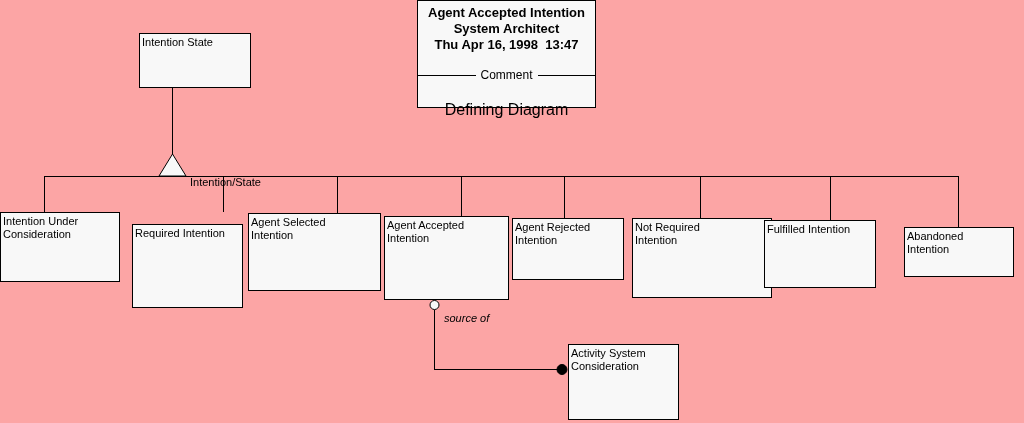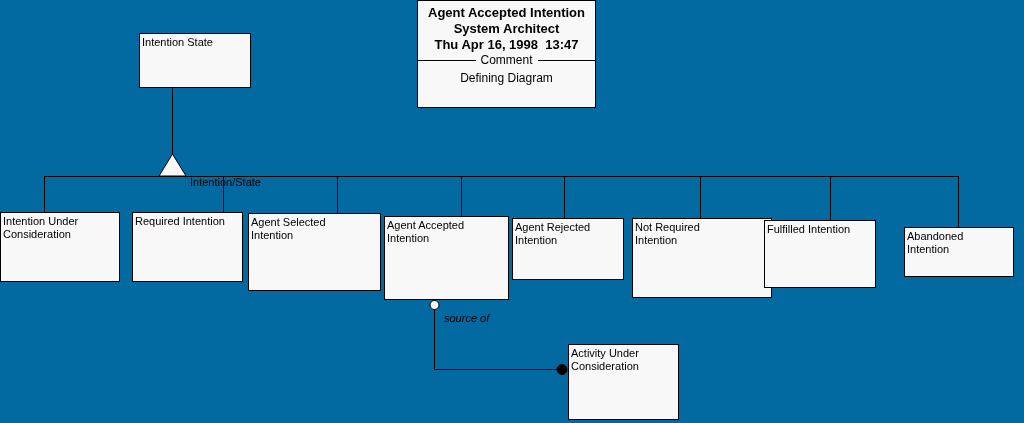--- a/index.html
+++ b/index.html
@@ -6,21 +6,21 @@
   body {
     width: 1024px; height: 423px;
     background: #f8f8f8;
     font-family: "Liberation Sans", sans-serif;
     color: #000000;
   }
   #canvas {
     position: relative;
     width: 1024px; height: 423px;
     overflow: hidden;
-    background: #0369a1;
+    background: #fca5a5;
   }
   #connector-svg {
     position: absolute; left: 0; top: 0;
     width: 1024px; height: 423px;
   }
   .node {
     position: absolute;
     box-sizing: border-box;
     border: 1px solid #000000;
     background: #f8f8f8;
@@ -44,36 +44,36 @@
   }
   .title-line {
     font-weight: bold;
     font-size: 13px;
     line-height: 16px;
     white-space: pre;
   }
   .comment-divider {
     display: flex;
     align-items: center;
-    margin-top: 1px;
+    margin-top: 16px;
     font-size: 12px;
     line-height: 13px;
   }
   .comment-divider .rule {
     flex: 1;
     height: 1px;
     background: #000000;
   }
   .comment-divider .comment-label {
     padding: 0 5px;
     white-space: pre;
   }
   .comment-text {
-    font-size: 12px;
-    margin-top: 4px;
+    font-size: 16px;
+    margin-top: 19px;
   }
   .float-label {
     position: absolute;
     font-size: 11px;
     line-height: 13px;
     white-space: pre;
   }
   .rel-label { left: 190px; top: 156px; margin-top: 20px; }
   .source-of-label { left: 444px; top: 312px; font-style: italic; }
 </style>
@@ -120,21 +120,21 @@
   <div class="node" style="left:139px; top:33px; width:112px; height:55px">
     <span class="node-label">Intention State</span>
   </div>
 
   <div class="float-label rel-label">Intention/State</div>
 
   <div class="node" style="left:0px; top:212px; width:120px; height:70px">
     <span class="node-label">Intention Under
 Consideration</span>
   </div>
-  <div class="node" style="left:132px; top:212px; width:111px; height:70px">
+  <div class="node" style="left:132px; top:224px; width:111px; height:84px">
     <span class="node-label">Required Intention</span>
   </div>
   <div class="node" style="left:248px; top:213px; width:133px; height:78px">
     <span class="node-label">Agent Selected
 Intention</span>
   </div>
   <div class="node" style="left:384px; top:216px; width:125px; height:84px">
     <span class="node-label">Agent Accepted
 Intention</span>
   </div>
@@ -150,17 +150,17 @@
     <span class="node-label">Fulfilled Intention</span>
   </div>
   <div class="node" style="left:904px; top:227px; width:110px; height:50px">
     <span class="node-label">Abandoned
 Intention</span>
   </div>
 
   <div class="float-label source-of-label">source of</div>
 
   <div class="node" style="left:568px; top:344px; width:111px; height:76px">
-    <span class="node-label">Activity Under
+    <span class="node-label">Activity System
 Consideration</span>
   </div>
 
 </div>
 
 </body></html>

